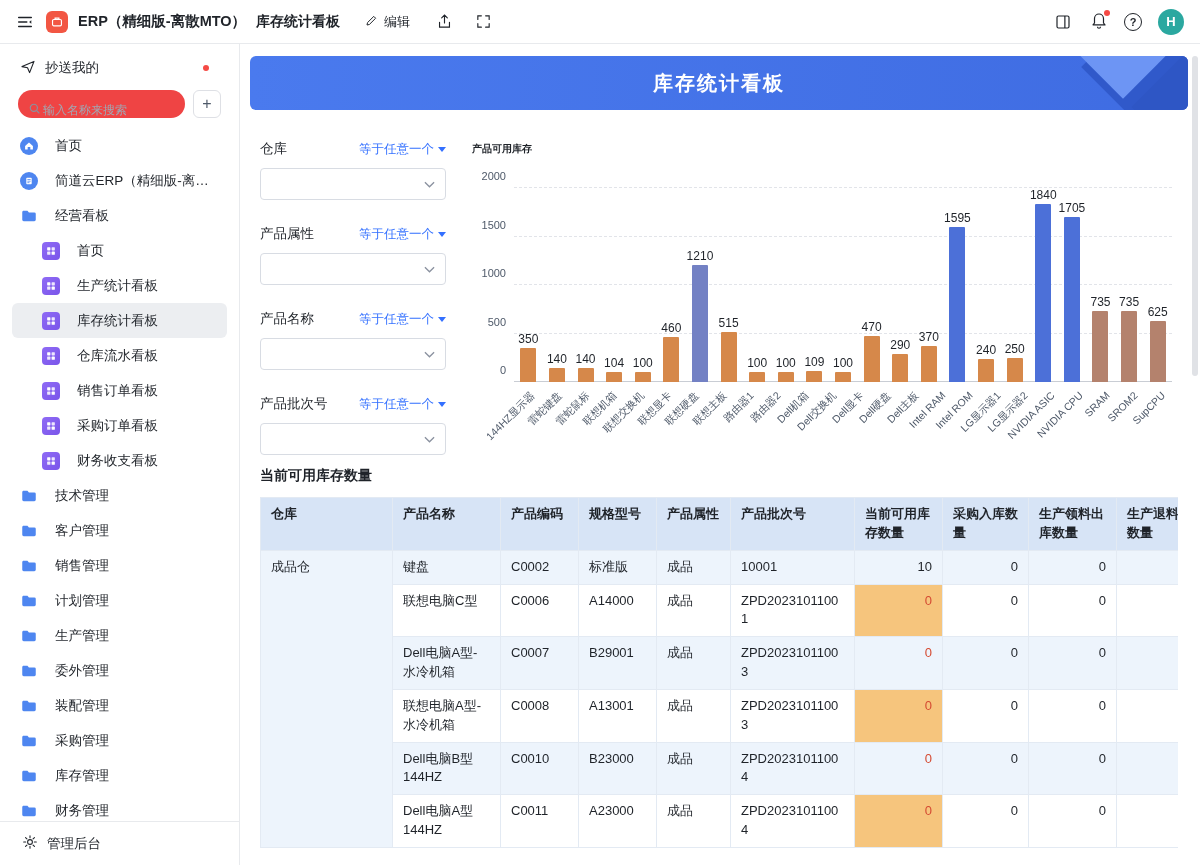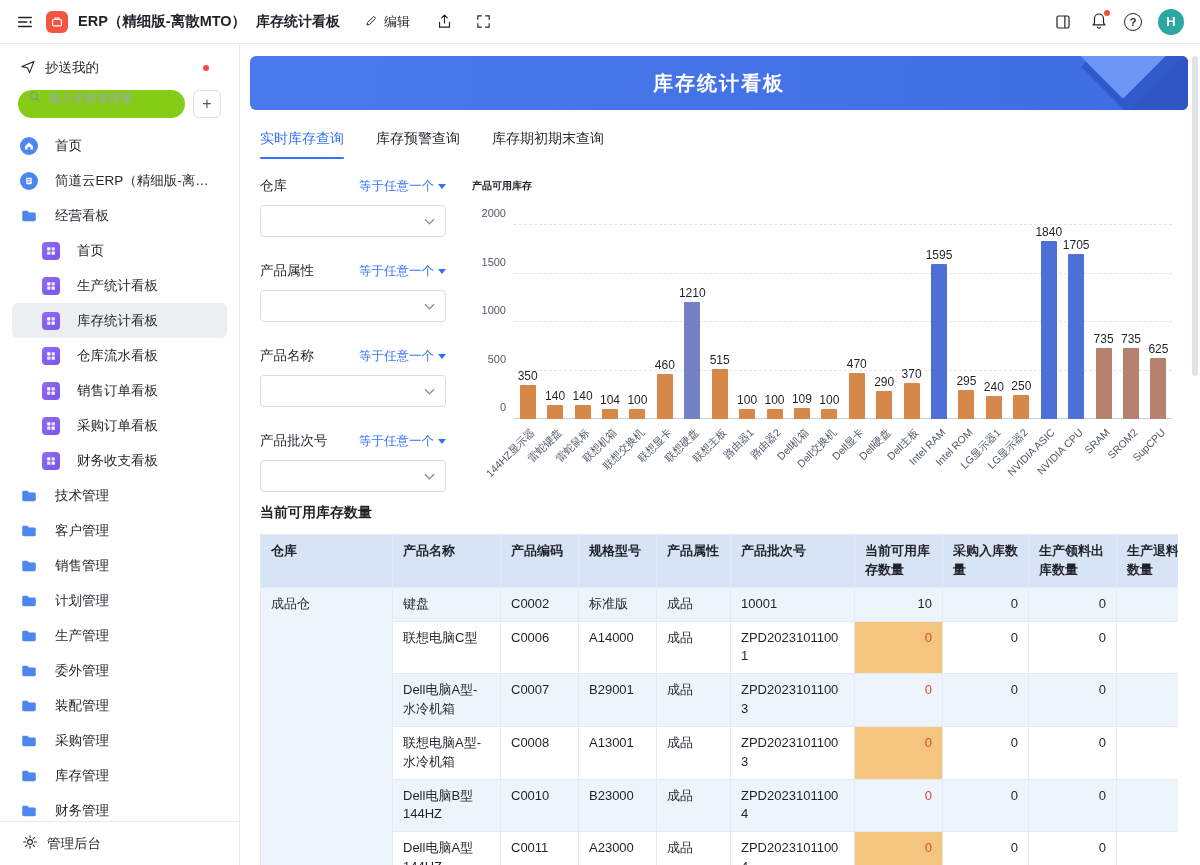--- a/index.html
+++ b/index.html
@@ -27,21 +27,21 @@
   .avatar { width:26px; height:26px; border-radius:50%; background:#2BA8A0; color:#fff; font-size:13px; font-weight:700; display:flex; align-items:center; justify-content:center; }
 
   
   .body-row { flex:1; display:flex; min-height:0; }
 
   
   .sidebar { width:240px; flex:none; border-right:1px solid #e8eaed; display:flex; flex-direction:column; padding-top:8px; background:#fff; }
   .cc-row { height:32px; display:flex; align-items:center; gap:9px; margin:0 12px; padding:0 8px; position:relative; font-size:13.5px; cursor:pointer; }
   .red-dot { position:absolute; right:18px; width:6px; height:6px; border-radius:50%; background:#F54A45; }
   .search-row { display:flex; gap:8px; margin:6px 12px 8px; padding:0 6px; align-items:center; }
-  .search-box { flex:1; height:28px; background:#84cc16; border-radius:15px; display:flex; align-items:flex-start; gap:6px; padding:0 10px; }
+  .search-box { flex:1; height:28px; background:#ef4444; border-radius:15px; display:flex; align-items:flex-end; padding:0 10px; }
   .search-box input { border:none; background:transparent; outline:none; font-size:12px; width:100%; color:#1f2329; font-family:inherit; }
   .search-box input::placeholder { color:#a1a7b3; }
   .plus-btn { width:28px; height:28px; border:1px solid #dee0e5; border-radius:6px; background:#fff; font-size:16px; color:#4e5969; display:flex; align-items:center; justify-content:center; cursor:pointer; flex:none; }
   .nav { flex:1; overflow:hidden; padding:2px 12px 0; }
   .nav-item { height:35px; display:flex; align-items:center; gap:17px; padding:0 8px; border-radius:6px; font-size:13.5px; cursor:pointer; white-space:nowrap; }
   .nav-item.child { padding-left:30px; }
   .nav-item.selected { background:#eceef1; }
   .nav-label { overflow:hidden; text-overflow:ellipsis; }
   .nv-ic { width:18px; height:18px; border-radius:50%; background:#4E86F0; display:flex; align-items:center; justify-content:center; flex:none; }
   .nv-ic svg, .nv-ic-dash svg, .nv-ic-folder svg { display:block; }
@@ -374,25 +374,20 @@
 
     <main class="main">
 
       <div class="banner">
         <div class="deco-c"></div>
         <div class="deco-a"></div>
         <div class="deco-b"></div>
         <div class="banner-title">库存统计看板</div>
       </div>
 
-      <div class="tabs" id="tabs">
-          <div class="tab active">实时库存查询</div>
-          <div class="tab">库存预警查询</div>
-          <div class="tab">库存期初期末查询</div>
-        </div>
 
       <div class="content-row">
         <div class="filters" id="filters">
             <div class="filter-group">
               <div class="filter-head">
                 <span class="filter-label">仓库</span>
                 <span class="filter-op">
                   <span class="op-text">等于任意一个</span>
                   <svg width="8" height="5" viewBox="0 0 10 6">
                     <path d="M0 0h10L5 6z" fill="#3370ff"></path>
@@ -524,24 +519,20 @@
                   <div class="bar-value">290</div>
                   <div class="bar" style="height: 28.1px; background: rgb(214, 136, 74);"></div>
                 </div>
                 <div class="slot">
                   <div class="bar-value">370</div>
                   <div class="bar" style="height: 35.9px; background: rgb(214, 136, 74);"></div>
                 </div>
                 <div class="slot">
                   <div class="bar-value">1595</div>
                   <div class="bar" style="height: 154.7px; background: rgb(76, 112, 216);"></div>
-                </div>
-                <div class="slot">
-                  <div class="bar-value">295</div>
-                  <div class="bar" style="height: 28.6px; background: rgb(214, 136, 74);"></div>
                 </div>
                 <div class="slot">
                   <div class="bar-value">240</div>
                   <div class="bar" style="height: 23.3px; background: rgb(214, 136, 74);"></div>
                 </div>
                 <div class="slot">
                   <div class="bar-value">250</div>
                   <div class="bar" style="height: 24.3px; background: rgb(214, 136, 74);"></div>
                 </div>
                 <div class="slot">

